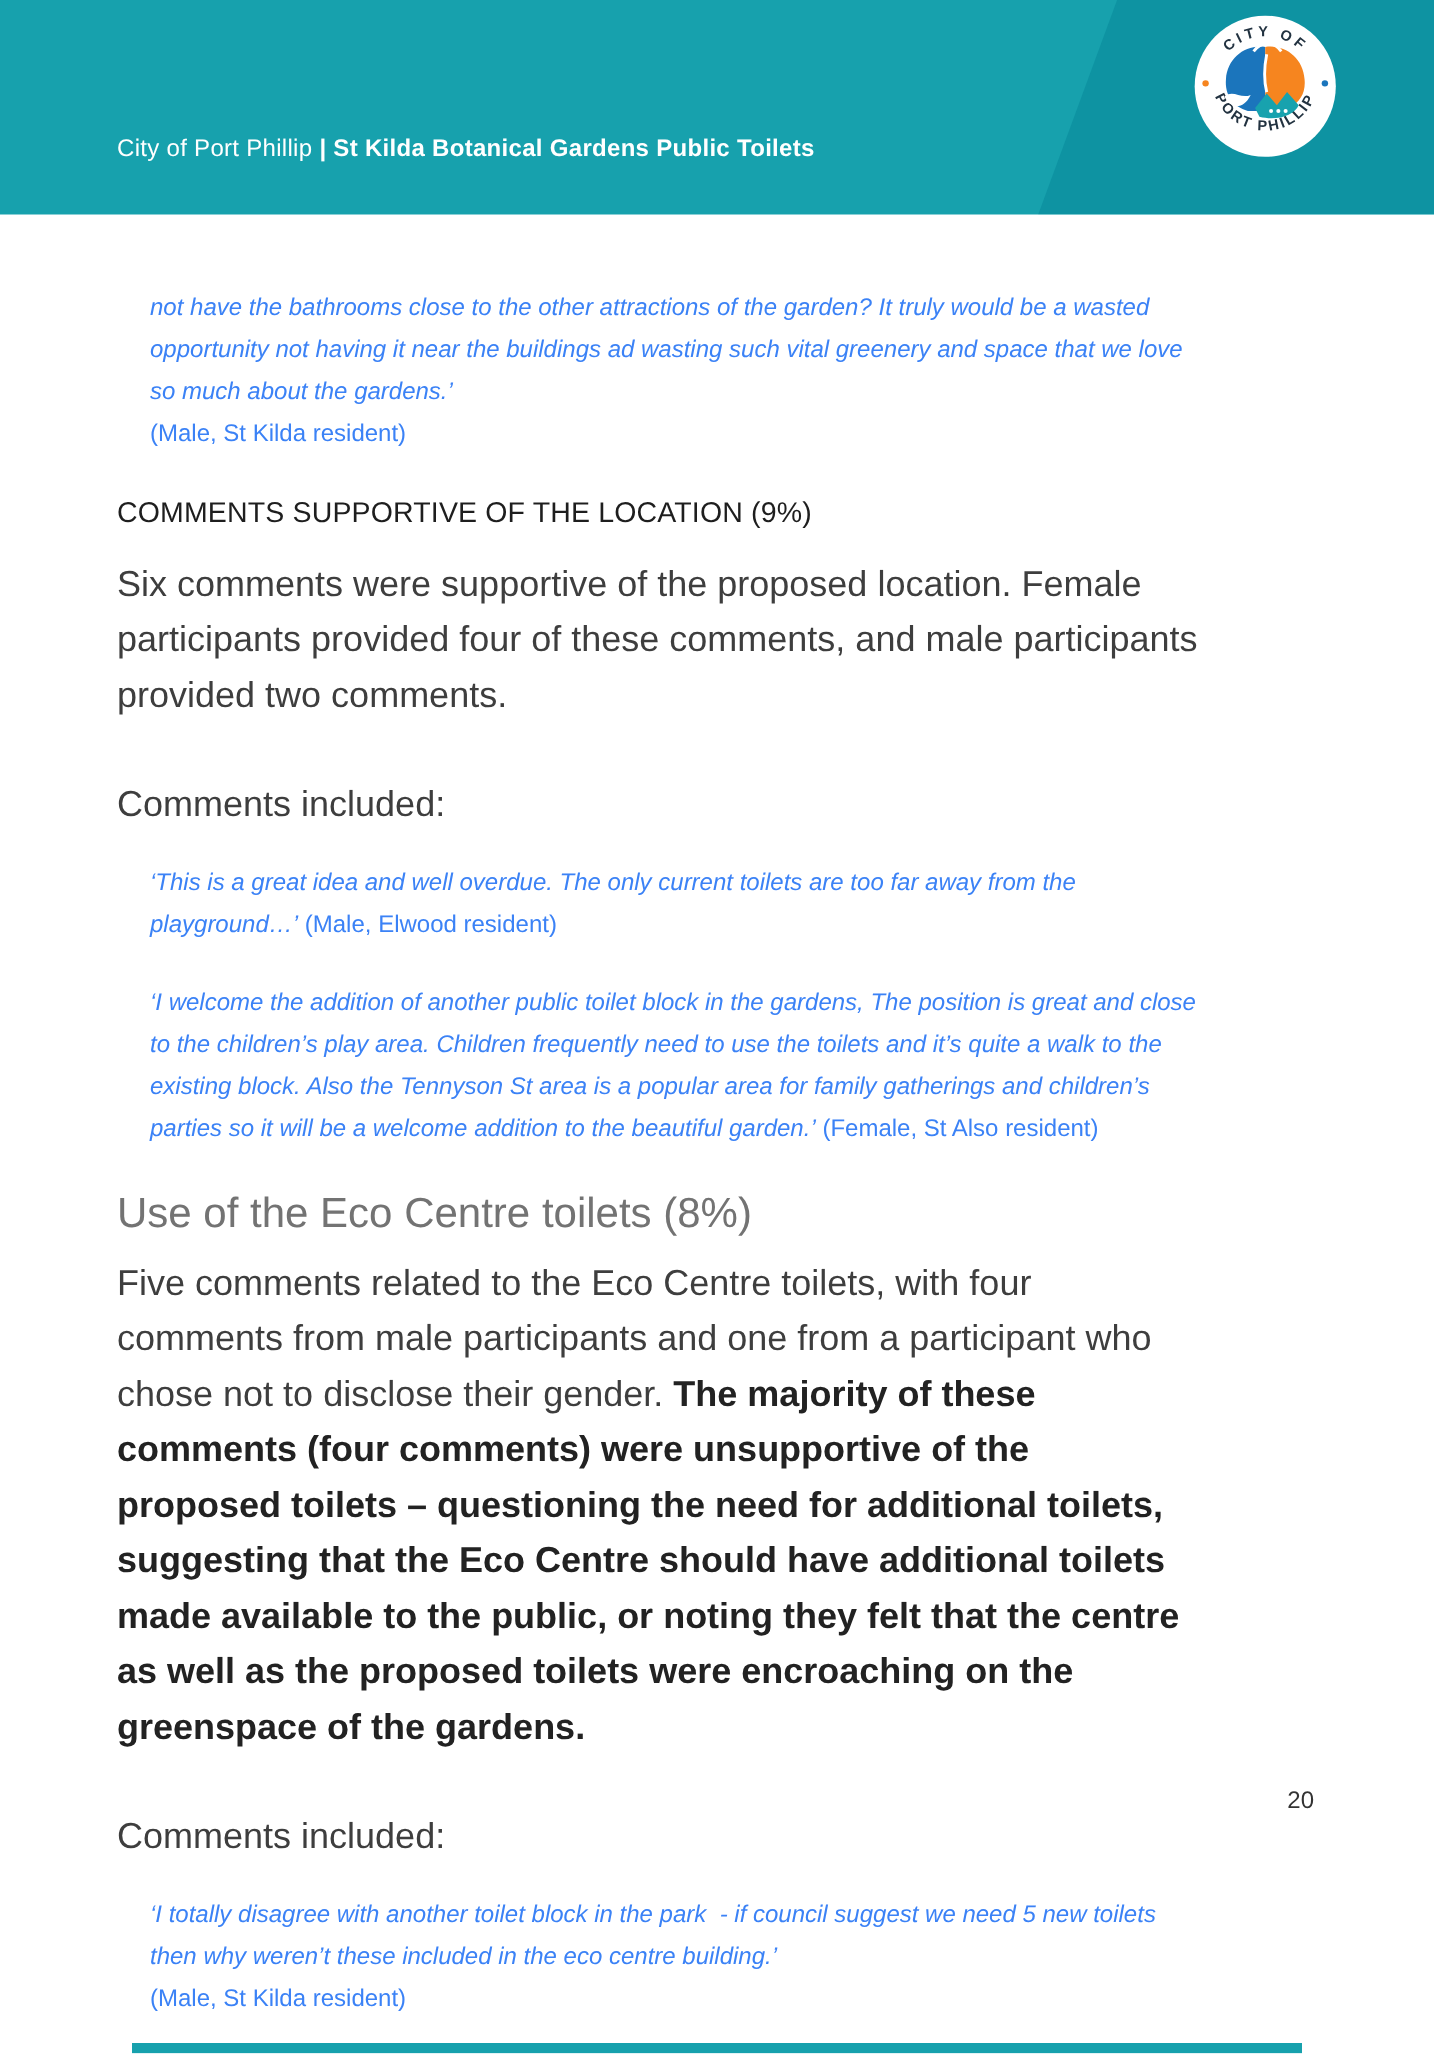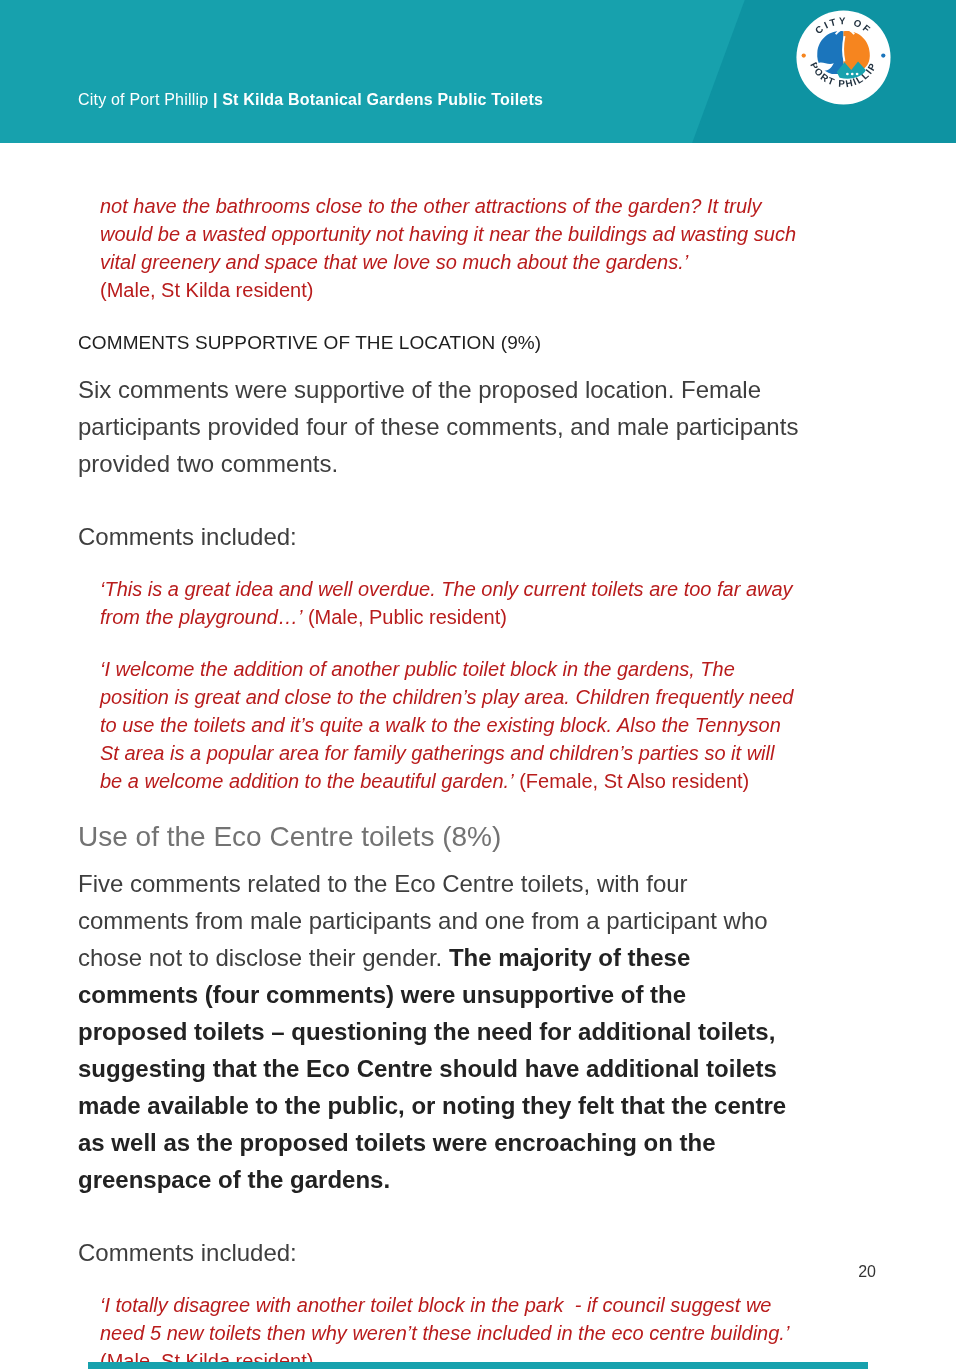--- a/index.html
+++ b/index.html
@@ -41,22 +41,22 @@
   }
 
   
   .content {
     padding:49px 78px 0 78px;
     width:878px;
   }
   .quote {
     margin:24px 0 0 22px;
     max-width:778px;
-    color:#b91c1c;
-    font-size:20px;
+    color:#3b82f6;
+    font-size:16px;
     line-height:28px;
   }
   .quote.first { margin-top:0; }
   .qtext { font-style:italic; }
   .qattr { font-style:normal; }
   .qattr.block { display:block; }
   h3.sec {
     margin-top:27px;
     font-size:19px;
     line-height:24px;
@@ -78,21 +78,21 @@
     line-height:37px;
     color:#3E3E3E;
   }
   p.body.tight { margin-top:8px; }
   p.label { line-height:28px; margin-top:41px; }
   p.body strong { color:#222222; font-weight:700; }
 
   
   .page-number {
     position:absolute;
-    top:1263px; right:80px;
+    top:1192px; right:80px;
     font-size:16px;
     color:#333333;
   }
   .bottom-strip {
     position:absolute;
     bottom:0; left:88px; right:88px;
     height:7px;
     background:#17A1AD;
   }
 </style>
@@ -145,21 +145,21 @@
     </blockquote>
 
     <h3 class="sec">COMMENTS SUPPORTIVE OF THE LOCATION (9%)</h3>
 
     <p class="body">Six comments were supportive of the proposed location. Female participants provided four of these comments, and male participants provided two comments.</p>
 
     <p class="body label">Comments included:</p>
 
     <blockquote class="quote">
       <span class="qtext">‘This is a great idea and well overdue. The only current toilets are too far away from the playground…’</span>
-      <span class="qattr">(Male, Public resident)</span>
+      <span class="qattr">(Male, Elwood resident)</span>
     </blockquote>
 
     <blockquote class="quote">
       <span class="qtext">‘I welcome the addition of another public toilet block in the gardens, The position is great and close to the children’s play area. Children frequently need to use the toilets and it’s quite a walk to the existing block. Also the Tennyson St area is a popular area for family gatherings and children’s parties so it will be a welcome addition to the beautiful garden.’</span>
       <span class="qattr">(Female, St Also resident)</span>
     </blockquote>
 
     <h2 class="sec">Use of the Eco Centre toilets (8%)</h2>
 
     <p class="body tight">

